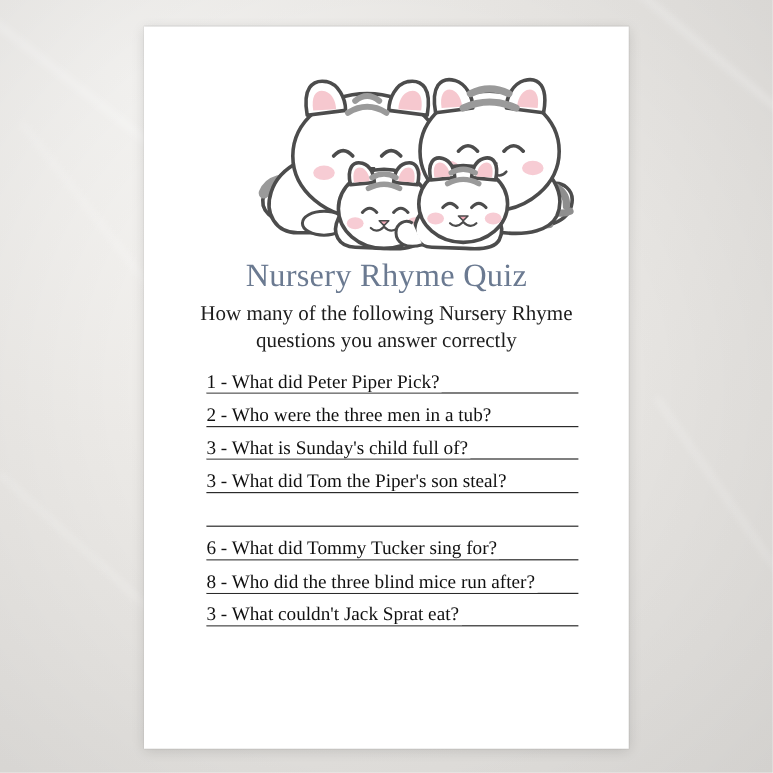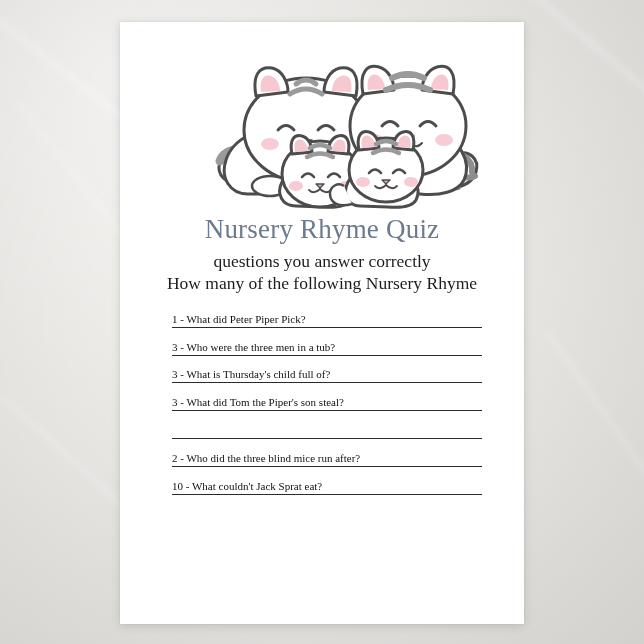--- a/index.html
+++ b/index.html
@@ -82,21 +82,21 @@
 
   .questions {
     position: absolute;
     top: 282px;
     left: 52px;
     width: 310px;
   }
   .q-row {
     position: relative;
     height: 27.8px;
-    font-size: 11px;
+    font-size: 16px;
     color: #111;
     white-space: nowrap;
     font-family: Liberation Serif, serif;
   }
   .q-text {
     position: absolute;
     left: 0;
     bottom: 7px;
     line-height: 12px;
   }
@@ -221,48 +221,52 @@
         <ellipse cx="291" cy="148" rx="7" ry="5" fill="#f7ccd4"></ellipse>
         <path d="M262 146 h8 l-4 4 z" fill="#f2a9b6" stroke="#4c4c4c" stroke-width="1.3" stroke-linejoin="round"></path>
         <path d="M266 151 q-6 6 -11 1" stroke="#4c4c4c" stroke-width="1.8" fill="none" stroke-linecap="round"></path>
         <path d="M266 151 q6 6 11 1" stroke="#4c4c4c" stroke-width="1.8" fill="none" stroke-linecap="round"></path>
       </svg>
     </div>
 
     <div class="title">Nursery Rhyme Quiz</div>
 
     <div class="subtitle">
+      <div>How many of the following  Nursery Rhyme</div>
       <div>questions you answer correctly</div>
-      <div>How many of the following  Nursery Rhyme</div>
     </div>
 
     <div class="questions">
       <div class="q-row">
         <div class="q-rule"></div>
         <div class="q-text"><span>1 - What did Peter Piper Pick?</span></div>
       </div>
       <div class="q-row">
         <div class="q-rule"></div>
-        <div class="q-text"><span>3 - Who were the three men in a tub?</span></div>
-      </div>
-      <div class="q-row">
-        <div class="q-rule"></div>
-        <div class="q-text"><span>3 - What is Thursday's child full of?</span></div>
+        <div class="q-text"><span>2 - Who were the three men in a tub?</span></div>
+      </div>
+      <div class="q-row">
+        <div class="q-rule"></div>
+        <div class="q-text"><span>3 - What is Sunday's child full of?</span></div>
       </div>
       <div class="q-row">
         <div class="q-rule"></div>
         <div class="q-text"><span>3 - What did Tom the Piper's son steal?</span></div>
       </div>
       <div class="q-row">
         <div class="q-rule"></div>
       </div>
       <div class="q-row">
         <div class="q-rule"></div>
-        <div class="q-text"><span>2 - Who did the three blind mice run after?</span></div>
-      </div>
-      <div class="q-row">
-        <div class="q-rule"></div>
-        <div class="q-text"><span>10 - What couldn't Jack Sprat eat?</span></div>
+        <div class="q-text"><span>6 - What did Tommy Tucker sing for?</span></div>
+      </div>
+      <div class="q-row">
+        <div class="q-rule"></div>
+        <div class="q-text"><span>8 - Who did the three blind mice run after?</span></div>
+      </div>
+      <div class="q-row">
+        <div class="q-rule"></div>
+        <div class="q-text"><span>3 - What couldn't Jack Sprat eat?</span></div>
       </div>
     </div>
 
   </div>
 </div>
 
 </body></html>

